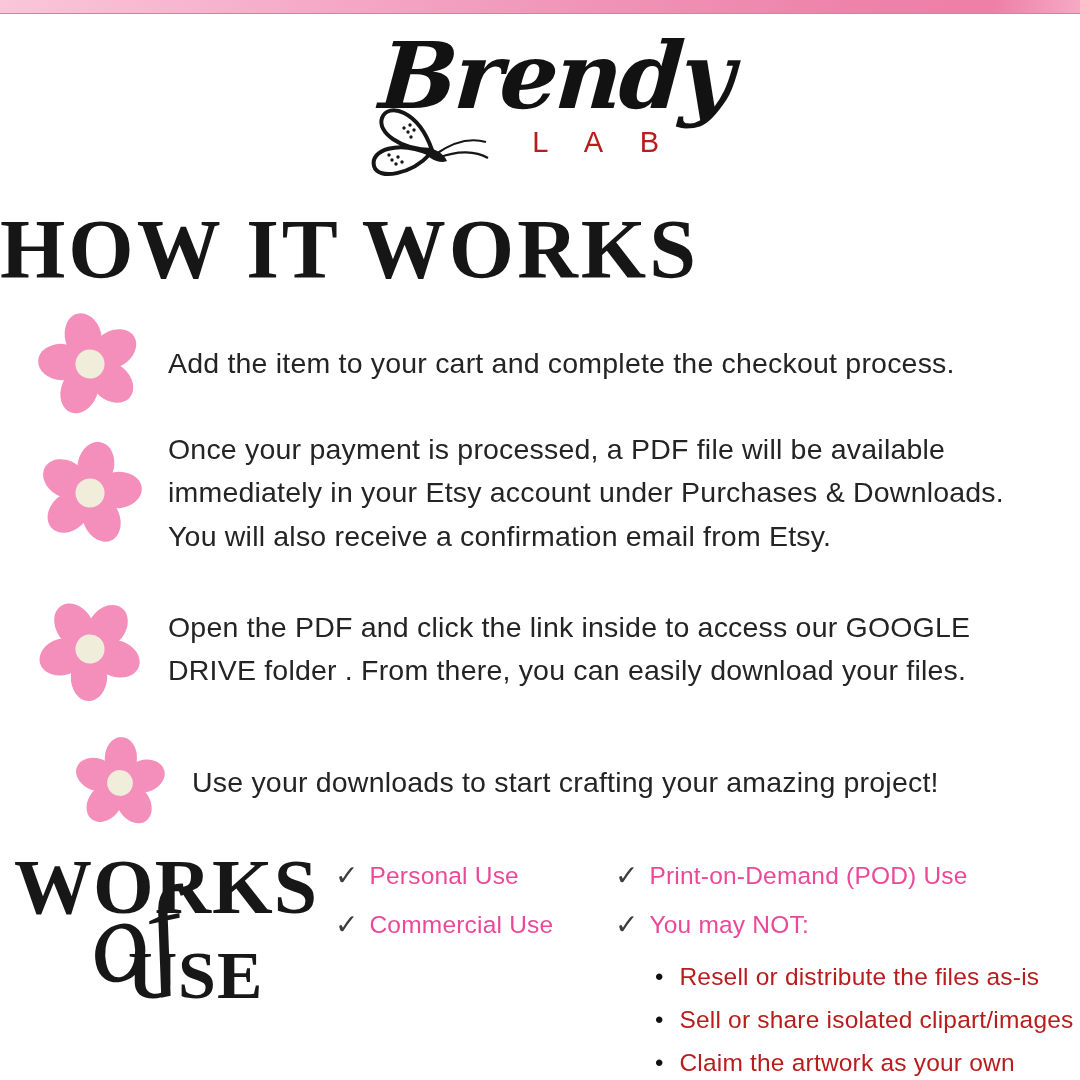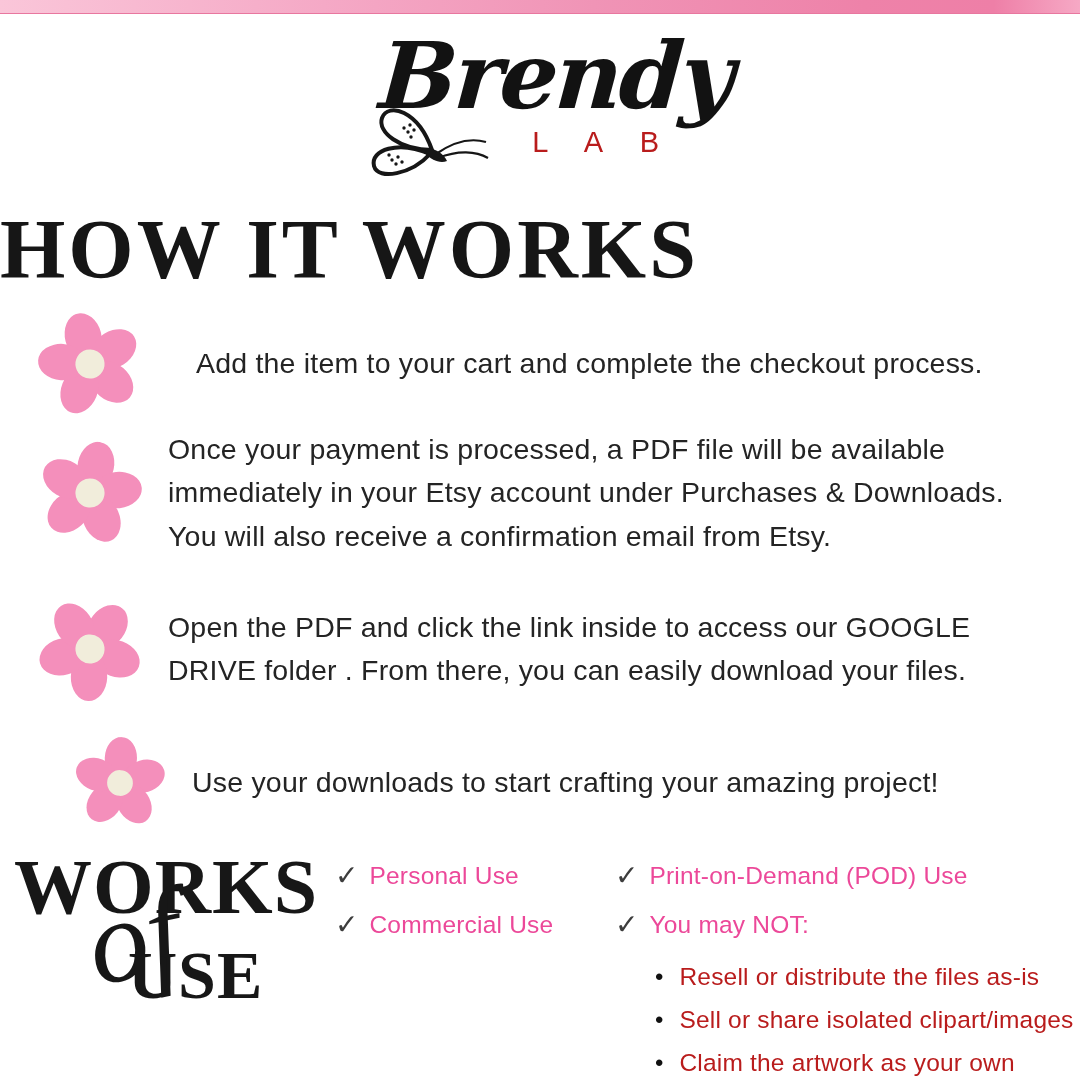--- a/index.html
+++ b/index.html
@@ -39,21 +39,21 @@
   .step-flower{flex:0 0 104px;width:104px;margin-right:26px;}
   .step-flower svg{display:block;width:104px;height:104px;}
   .step.small .step-flower,.step.small .step-flower svg{flex-basis:92px;width:92px;height:92px;}
   .r1{transform:rotate(-14deg);}
   .r2{transform:rotate(12deg);}
   .r3{transform:rotate(38deg);}
   .r4{transform:rotate(2deg);}
   .step-text{
     font-size:28.5px;line-height:1.52;letter-spacing:0.2px;color:#242424;max-width:885px;
   }
-  .step1{height:112px;margin-bottom:6px;gap:28px;}
+  .step1{height:112px;margin-bottom:6px;}
   .step2{height:134px;margin-bottom:38px;}
   .step3{height:102px;margin-bottom:38px;}
   .step4{height:90px;margin-left:36px;}
   
   .terms{display:flex;margin-top:14px;}
   .terms-heading{position:relative;flex:0 0 335px;height:200px;}
   .terms-word1{
     position:absolute;left:14px;top:0;
     font-family:"Liberation Serif",serif;font-weight:700;font-size:78px;letter-spacing:1px;color:#171717;
   }

